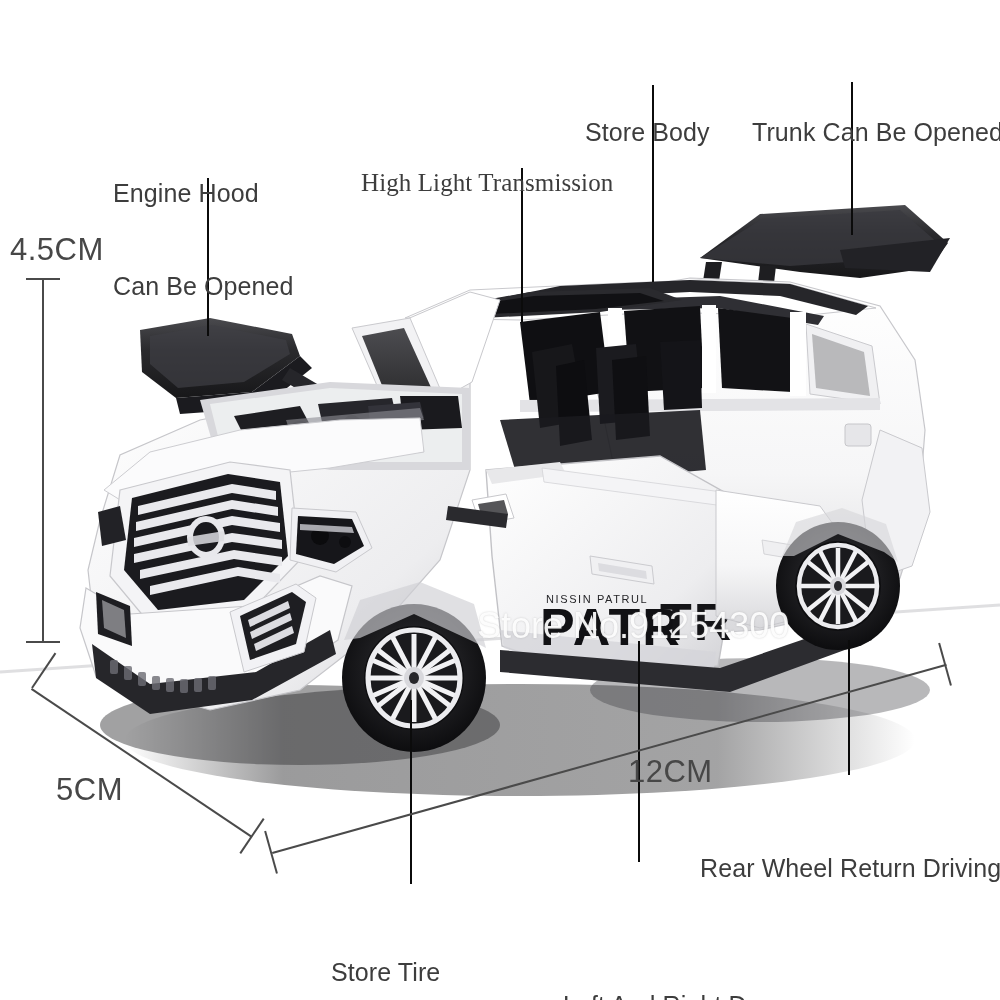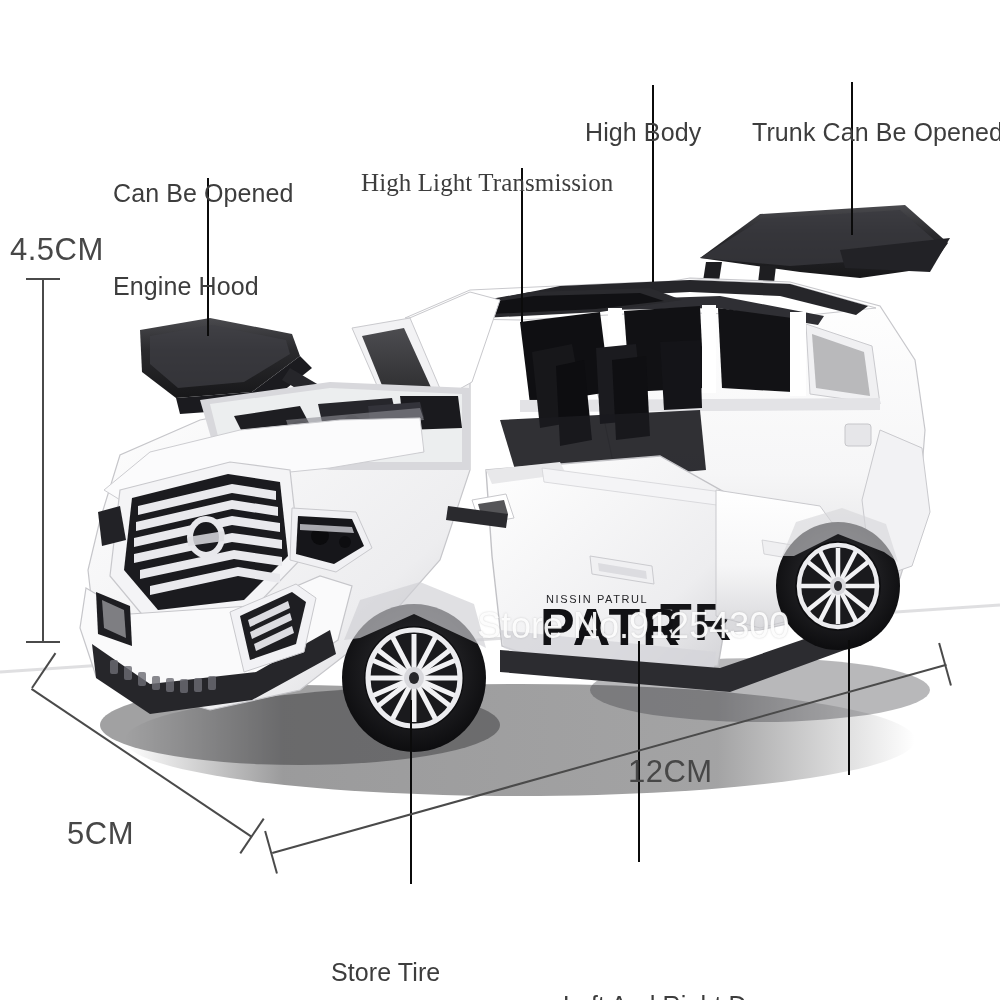--- a/index.html
+++ b/index.html
@@ -296,54 +296,57 @@
 
   <div class="leader" style="left:207px;top:178px;height:158px;"></div>
   <div class="leader" style="left:521px;top:168px;height:154px;"></div>
   <div class="leader" style="left:652px;top:85px;height:197px;"></div>
   <div class="leader" style="left:851px;top:82px;height:153px;"></div>
   <div class="leader" style="left:410px;top:700px;height:184px;"></div>
   <div class="leader" style="left:638px;top:641px;height:221px;"></div>
   <div class="leader" style="left:848px;top:640px;height:135px;"></div>
 
   <div class="label" style="left:113px;top:116px;">
+    <div>Engine Hood</div>
     <div>Can Be Opened</div>
-    <div>Engine Hood</div>
   </div>
 
   <div class="label" style="left:361px;top:105px;font-family:Liberation Serif, serif;">
     <div>High Light Transmission</div>
   </div>
 
   <div class="label" style="left:585px;top:55px;">
-    <div>High Body</div>
+    <div>Store Body</div>
   </div>
 
   <div class="label" style="left:752px;top:55px;">
     <div>Trunk Can Be Opened</div>
   </div>
 
   <div class="label" style="left:331px;top:895px;">
     <div>Store Tire</div>
   </div>
 
   <div class="label" style="left:563px;top:928px;">
     <div>Left And Right Doors</div>
     
   </div>
 
+  <div class="label" style="left:700px;top:791px;">
+    <div>Rear Wheel Return Driving</div>
+  </div>
 
   <div class="vcap" style="left:26px;top:278px;width:34px;"></div>
   <div class="vrule" style="left:42px;top:278px;height:364px;"></div>
   <div class="vcap" style="left:26px;top:641px;width:34px;"></div>
   <div class="dim" style="left:10px;top:232px;">4.5CM</div>
 
   <div class="dline" style="left:32px;top:688px;width:265px;transform:rotate(33.9deg);"></div>
   <div class="dcap" style="left:32px;top:688px;width:42px;transform:rotate(-56deg) translateY(-1px);"></div>
   <div class="dcap" style="left:252px;top:836px;width:42px;transform:rotate(-56deg) translate(-21px,-1px);"></div>
-  <div class="dim" style="left:67px;top:772px;margin-top:44px;">5CM</div>
+  <div class="dim" style="left:56px;top:772px;">5CM</div>
 
   <div class="dline" style="left:272px;top:852px;width:700px;transform:rotate(-15.6deg);"></div>
   <div class="dcap" style="left:272px;top:852px;width:44px;transform:rotate(74.4deg) translate(-22px,0);"></div>
   <div class="dcap" style="left:946px;top:664px;width:44px;transform:rotate(74.4deg) translate(-22px,0);"></div>
   <div class="dim" style="left:628px;top:754px;">12CM</div>
 
 </div>
 
 </body></html>

